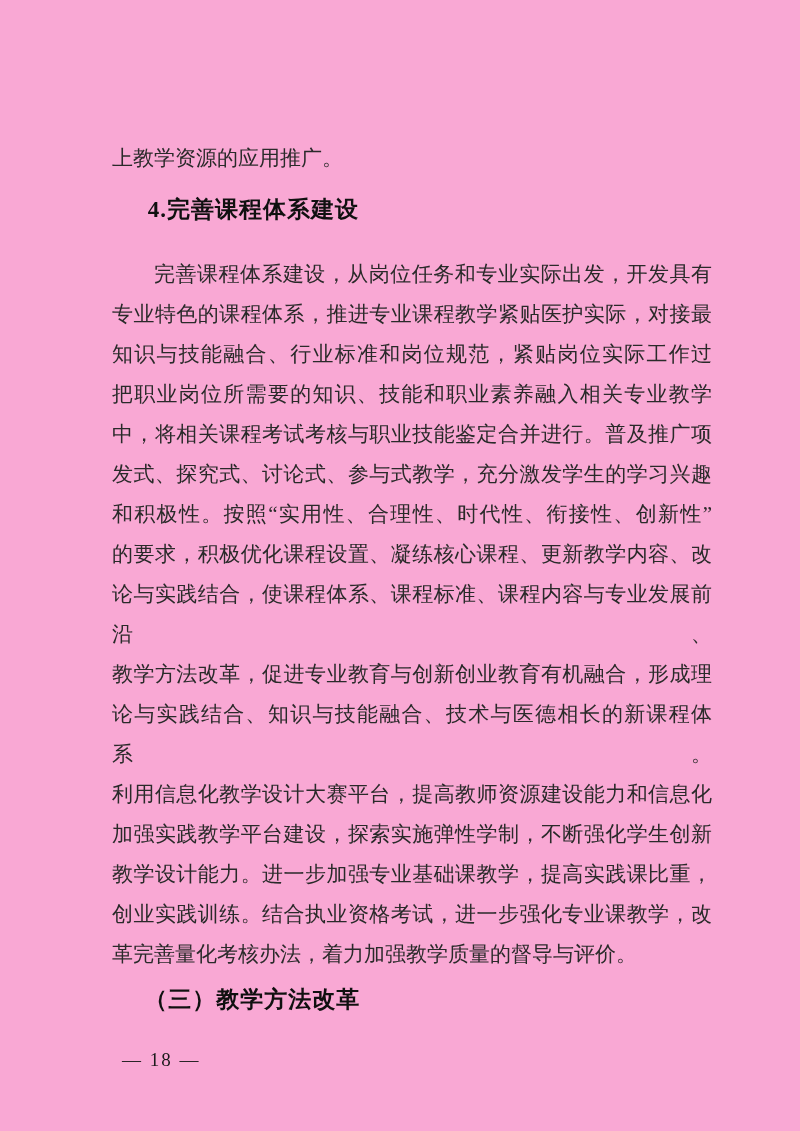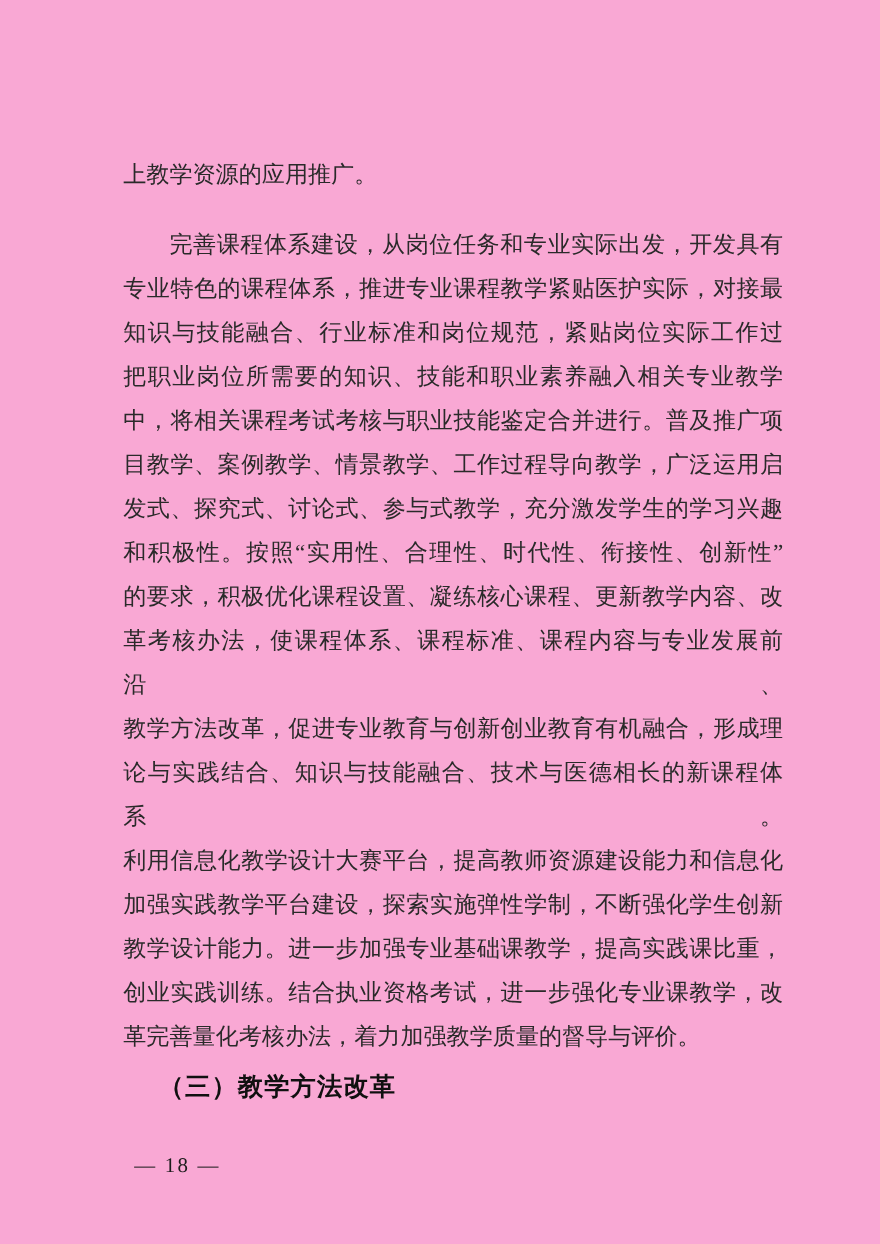--- a/index.html
+++ b/index.html
@@ -78,32 +78,32 @@
   }
 </style>
 </head>
 <body>
 
 <div class="page">
   <div class="content">
 
     <p class="cont-line">上教学资源的应用推广。</p>
 
+    <h3 class="heading-num">4.完善课程体系建设</h3>
 
     <div class="para">
       <p class="pline first">完善课程体系建设，从岗位任务和专业实际出发，开发具有</p>
       <p class="pline">专业特色的课程体系，推进专业课程教学紧贴医护实际，对接最</p>
       <p class="pline">知识与技能融合、行业标准和岗位规范，紧贴岗位实际工作过</p>
       <p class="pline">把职业岗位所需要的知识、技能和职业素养融入相关专业教学</p>
       <p class="pline">中，将相关课程考试考核与职业技能鉴定合并进行。普及推广项</p>
-      <p class="pline">目教学、案例教学、情景教学、工作过程导向教学，广泛运用启</p>
       <p class="pline">发式、探究式、讨论式、参与式教学，充分激发学生的学习兴趣</p>
       <p class="pline">和积极性。按照“实用性、合理性、时代性、衔接性、创新性”</p>
       <p class="pline">的要求，积极优化课程设置、凝练核心课程、更新教学内容、改</p>
-      <p class="pline">革考核办法，使课程体系、课程标准、课程内容与专业发展前沿、</p>
+      <p class="pline">论与实践结合，使课程体系、课程标准、课程内容与专业发展前沿、</p>
       <p class="pline">教学方法改革，促进专业教育与创新创业教育有机融合，形成理</p>
       <p class="pline">论与实践结合、知识与技能融合、技术与医德相长的新课程体系。</p>
       <p class="pline">利用信息化教学设计大赛平台，提高教师资源建设能力和信息化</p>
       <p class="pline">加强实践教学平台建设，探索实施弹性学制，不断强化学生创新</p>
       <p class="pline">教学设计能力。进一步加强专业基础课教学，提高实践课比重，</p>
       <p class="pline">创业实践训练。结合执业资格考试，进一步强化专业课教学，改</p>
       <p class="pline last">革完善量化考核办法，着力加强教学质量的督导与评价。</p>
     </div>
 
     <h3 class="heading-section">（三）教学方法改革</h3>

